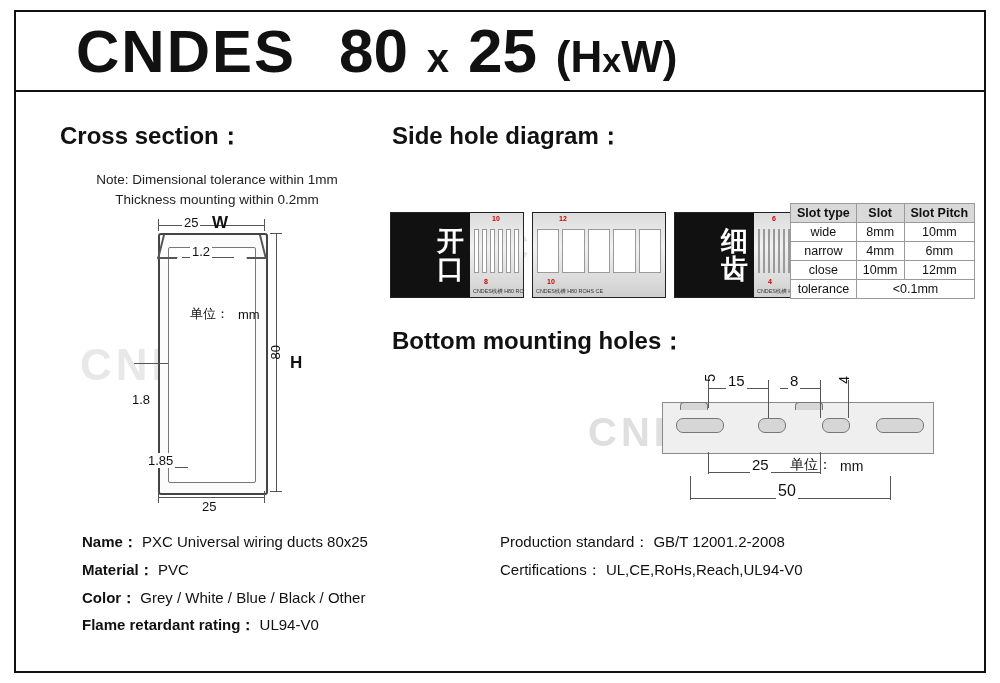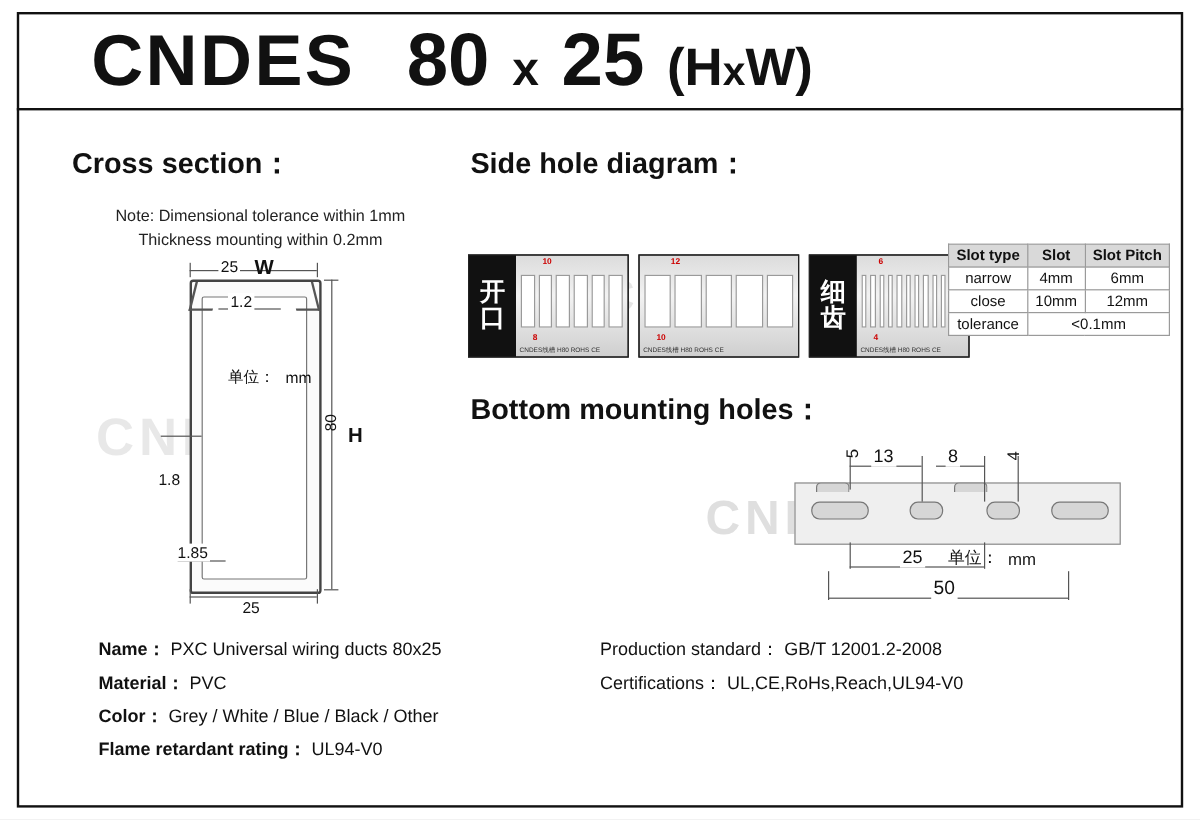--- a/index.html
+++ b/index.html
@@ -24,21 +24,21 @@
   .dimline{position:absolute;background:#555;}
   .dimh{height:1px;}
   .dimv{width:1px;}
   .dlabel{position:absolute;font-size:13px;color:#111;background:#fff;padding:0 2px;}
   .dlabel.v{writing-mode:vertical-rl;transform:rotate(180deg);background:transparent;}
   .big-lab{position:absolute;font-size:17px;font-weight:bold;color:#111;}
   .unit-lab{position:absolute;font-size:13px;color:#111;}
   
   .photos{position:absolute;left:390px;top:212px;display:flex;gap:8px;}
   .photo{width:132px;height:84px;display:flex;background:#111;position:relative;overflow:hidden;border:1px solid #222;}
-  .photo .cn{width:39px;color:#fff;font-size:21px;font-weight:bold;display:flex;align-items:center;justify-content:center;line-height:1.05;text-align:center;}
+  .photo .cn{width:39px;color:#fff;font-size:27px;font-weight:bold;display:flex;align-items:center;justify-content:center;line-height:1.05;text-align:center;margin-left:40px;}
   .photo .strip{flex:1;background:linear-gradient(#dcdcdc,#f2f2f2 40%,#cfcfcf);position:relative;}
   .teeth{position:absolute;left:4px;top:16px;right:4px;height:44px;display:flex;gap:3px;}
   .teeth i{flex:1;background:#fff;border:1px solid #9a9a9a;display:block;}
   .teeth.narrow i{border-width:1px;}
   .ptxt{position:absolute;bottom:2px;left:3px;font-size:5.4px;color:#333;white-space:nowrap;}
   .pnum{position:absolute;font-size:7px;color:#c00;font-weight:bold;}
   
   .tbl{position:absolute;left:790px;top:203px;border:1.6px solid #c33;border-collapse:collapse;background:#fff;}
   .tbl td,.tbl th{border:1px solid #9a9a9a;font-size:12.5px;padding:2px 6px;text-align:center;color:#111;}
   .tbl th{background:#d9d9d9;font-weight:bold;}
@@ -180,20 +180,25 @@
   </div>
 
   <table class="tbl">
     <tbody>
         <tr>
       <th>Slot type</th>
       <th>Slot</th>
       <th>Slot Pitch</th>
     </tr>
     <tr>
+      <td>wide</td>
+      <td>8mm</td>
+      <td>10mm</td>
+    </tr>
+    <tr>
       <td>narrow</td>
       <td>4mm</td>
       <td>6mm</td>
     </tr>
     <tr>
       <td>close</td>
       <td>10mm</td>
       <td>12mm</td>
     </tr>
     <tr>
@@ -210,21 +215,21 @@
     <div class="notch" style="left:30px;"></div>
     <div class="notch" style="left:145px;"></div>
     <div class="slot" style="left:26px;width:46px;"></div>
     <div class="slot" style="left:108px;width:26px;"></div>
     <div class="slot" style="left:172px;width:26px;"></div>
     <div class="slot" style="left:226px;width:46px;"></div>
 
     <div class="dimline dimv" style="left:58px;top:0px;height:28px;"></div>
     <div class="dlabel v" style="left:50px;top:-6px;font-size:14px;">5</div>
     <div class="dimline dimh" style="left:58px;top:8px;width:60px;"></div>
-    <div class="dlabel" style="left:76px;top:-8px;font-size:15px;">13</div>
+    <div class="dlabel" style="left:76px;top:-8px;font-size:15px;">15</div>
     <div class="dimline dimv" style="left:118px;top:0px;height:38px;"></div>
     <div class="dimline dimh" style="left:130px;top:8px;width:40px;"></div>
     <div class="dlabel" style="left:138px;top:-8px;font-size:15px;">8</div>
     <div class="dimline dimv" style="left:170px;top:0px;height:38px;"></div>
     <div class="dlabel v" style="left:184px;top:-4px;font-size:14px;">4</div>
     <div class="dimline dimv" style="left:198px;top:0px;height:38px;"></div>
 
     <div class="dimline dimh" style="left:58px;top:92px;width:112px;"></div>
     <div class="dimline dimv" style="left:58px;top:72px;height:22px;"></div>
     <div class="dimline dimv" style="left:170px;top:72px;height:22px;"></div>

